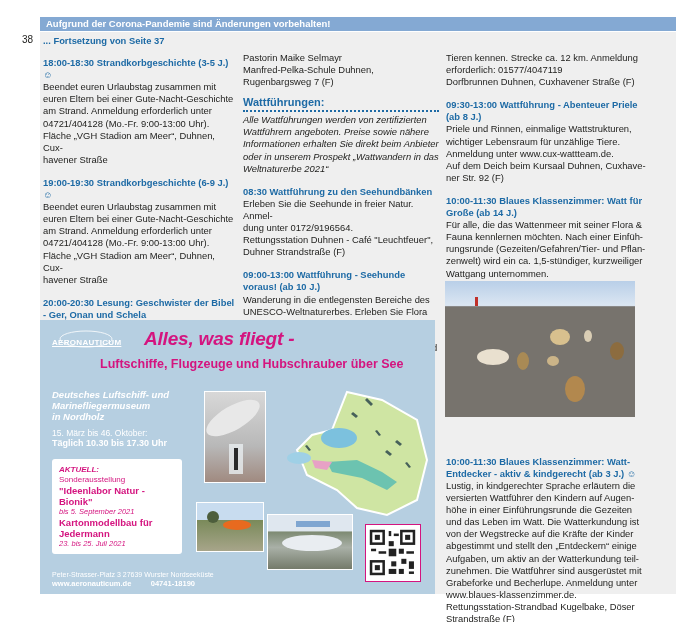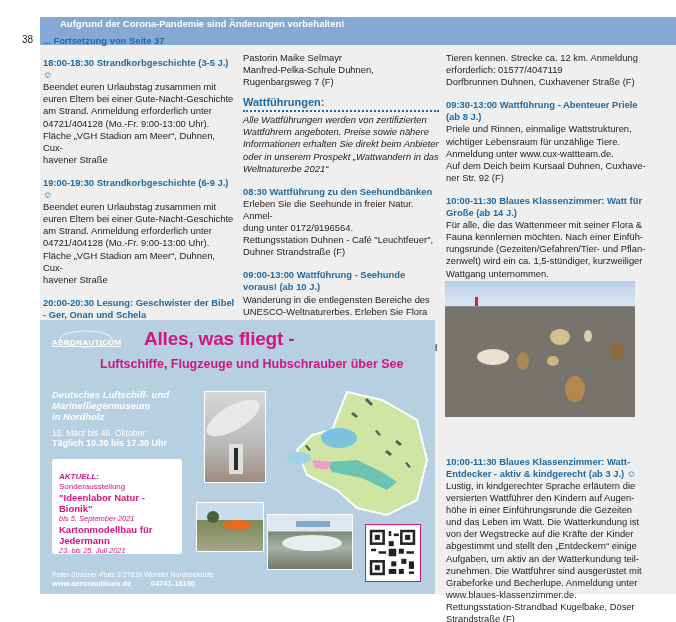--- a/index.html
+++ b/index.html
@@ -1,47 +1,47 @@
 <!DOCTYPE html>
 <html><head>
 <meta charset="utf-8">
 <style>
   html, body { margin:0; padding:0; }
   body { width:676px; height:622px; background:#ffffff; position:relative; overflow:hidden;
          font-family:"Liberation Sans", sans-serif; color:#1d1d1b; }
-  .banner { position:absolute; left:40px; top:17px; width:636px; height:28px; background:#84a9d3;
-            color:#ffffff; font-weight:bold; font-size:9.5px; line-height:14px; padding-left:20px; box-sizing:border-box; }
+  .banner { position:absolute; left:40px; top:17px; width:636px; height:14px; background:#84a9d3;
+            color:#ffffff; font-weight:bold; font-size:9.5px; line-height:14px; padding-left:6px; box-sizing:border-box; }
   .pagenum { position:absolute; left:22px; top:33px; font-size:10px; line-height:14px; color:#1d1d1b; }
   .content-bg { position:absolute; left:40px; top:32px; width:636px; height:562px; background:#efefef; }
   .col { position:absolute; font-size:9.4px; line-height:12.1px; }
   .col1 { left:43px; top:35px; width:192px; }
   .col2 { left:243px; top:52px; width:196px; }
   .col3 { left:446px; top:35px; width:200px; }
   .cont { color:#1d6aa5; font-weight:bold; margin-bottom:10px; }
   .ev { margin-bottom:11px; }
   .ev-title { color:#1d6aa5; font-weight:bold; }
   .ev-body { white-space:pre-line; }
   .sec-title { color:#1d6aa5; font-weight:bold; font-size:11px; line-height:13px;
                border-bottom:2px dotted #1d6aa5; padding-bottom:1px; margin:8px 0 2px 0; }
   .intro { font-style:italic; white-space:pre-line; margin-bottom:11px; }
   .addr { white-space:pre-line; margin-bottom:0; }
   
   .ad { position:absolute; left:40px; top:320px; width:395px; height:274px; background:#b6cfe1; overflow:hidden; }
   .ad-logo { position:absolute; left:12px; top:10px; width:64px; height:24px; }
   .ad-logo-text { position:absolute; left:0; top:8px; width:64px; text-align:center; color:#fff; font-size:8px;
                   font-weight:bold; letter-spacing:0.3px; text-decoration:underline; }
-  .ad-h1 { position:absolute; left:104px; top:8px; color:#d4147f; font-weight:bold; 
+  .ad-h1 { position:absolute; left:104px; top:8px; color:#d4147f; font-weight:bold; font-style:italic;
            font-size:19px; letter-spacing:-0.2px; }
   .ad-h2 { position:absolute; left:60px; top:37px; color:#d4147f; font-weight:bold; font-size:12.5px; }
   .ad-museum { position:absolute; left:12px; top:69px; color:#ffffff; font-weight:bold; font-style:italic;
                font-size:9.5px; line-height:11px; white-space:pre-line; }
   .ad-dates { position:absolute; left:12px; top:108px; color:#ffffff; font-size:8.5px; line-height:10px; }
   .ad-hours { font-weight:bold; font-size:9px; }
   .ad-box { position:absolute; left:12px; top:139px; width:130px; height:95px; background:#ffffff; border-radius:3px;
-            padding:13px 7px; box-sizing:border-box; color:#d4147f; font-size:8px; line-height:10px; }
+            padding:6px 7px; box-sizing:border-box; color:#d4147f; font-size:8px; line-height:10px; }
   .ad-box .aktuell { font-weight:bold; font-style:italic; }
   .ad-box .big { font-weight:bold; font-size:9.5px; line-height:11px; }
   .ad-box .it { font-style:italic; font-size:7.5px; }
   .ad-footer { position:absolute; left:12px; top:250px; color:#ffffff; font-size:7px; line-height:9px; }
   .ad-footer b { font-weight:bold; font-size:7.5px;text-align:right; }
   .photo { position:absolute; border:1.5px solid #ffffff; box-sizing:border-box; overflow:hidden; }
   .ph-airship { left:204px; top:391px; width:62px; height:92px; background:linear-gradient(#d8d8d8,#b8b8b8 60%,#a08a80); }
   .ph-heli { left:196px; top:502px; width:68px; height:50px; background:linear-gradient(#c8dcef 0%, #c8dcef 35%, #7a8a5a 36%, #a7a58a 100%); }
   .ph-park { left:267px; top:514px; width:86px; height:56px; background:linear-gradient(#dfe7ef 0%, #dfe7ef 30%, #7d8a72 31%, #a9b0a7 60%, #747a6a 100%); }
   .qr { position:absolute; left:365px; top:524px; width:56px; height:58px; background:#ffffff; border:1.5px solid #d4147f; box-sizing:border-box; }

